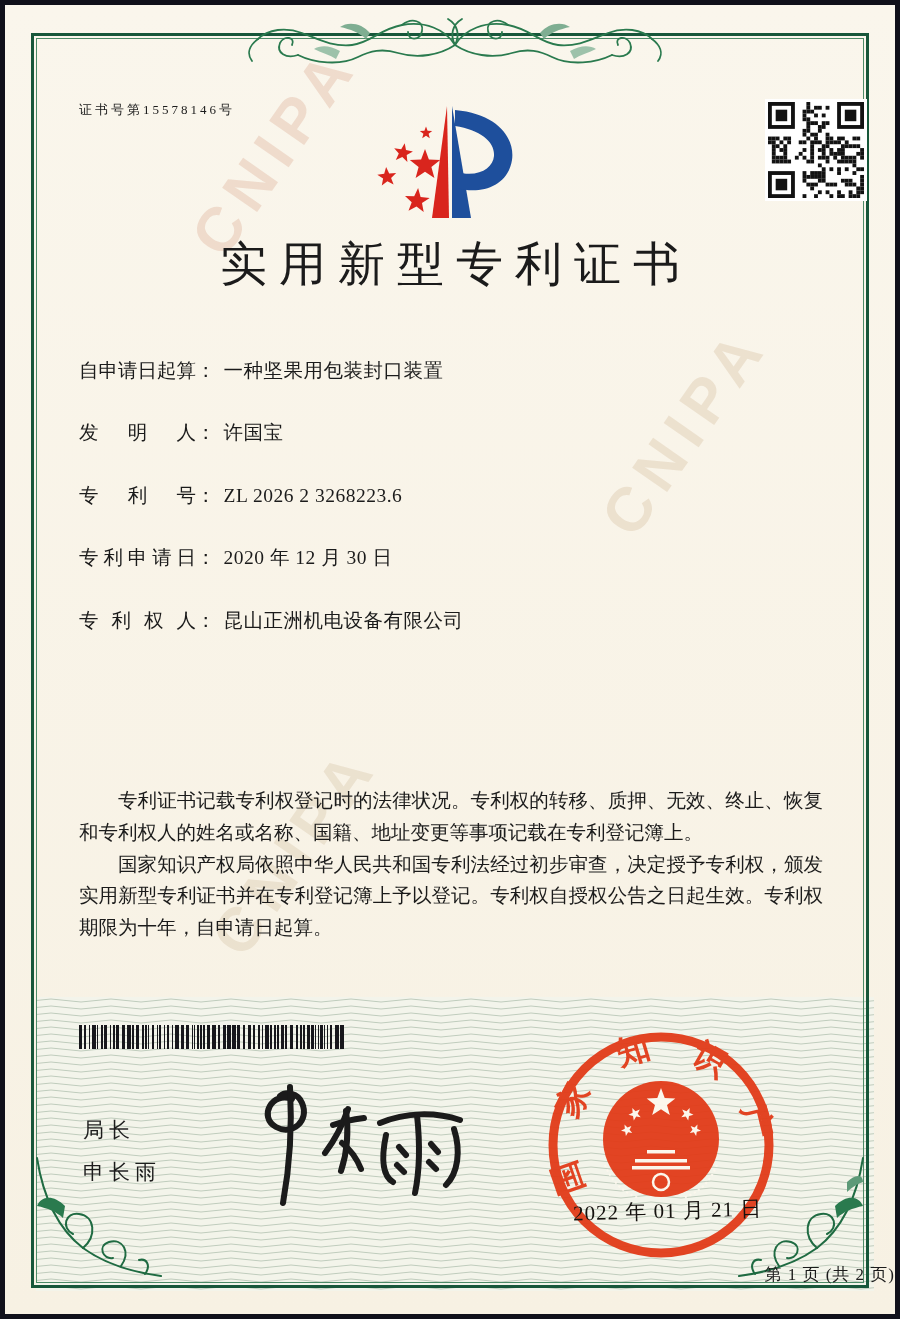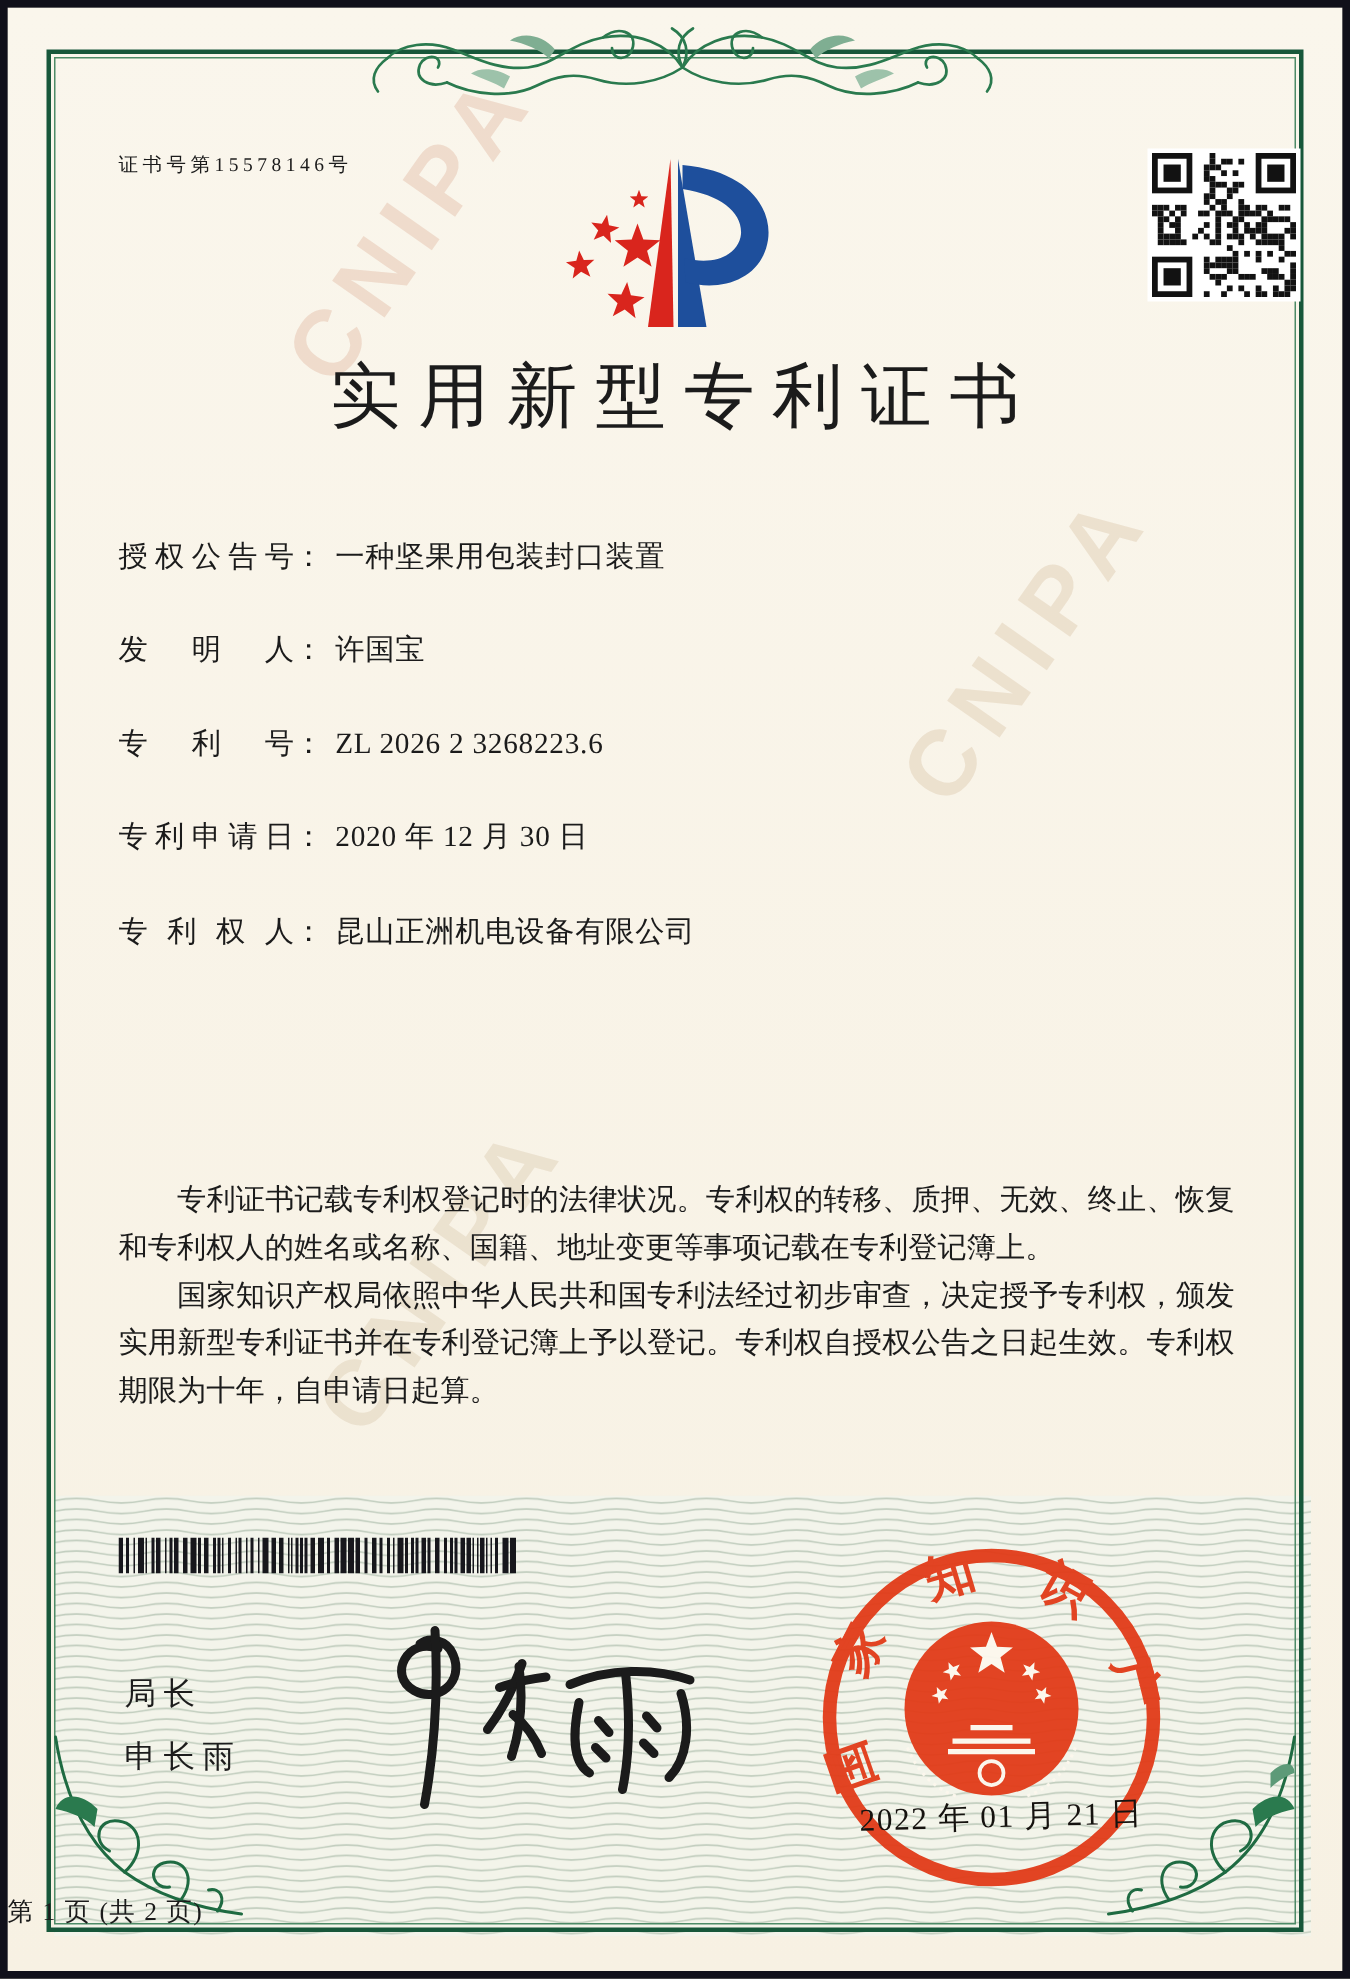--- a/index.html
+++ b/index.html
@@ -29,21 +29,21 @@
   .fvalue{margin-left:8px;letter-spacing:0.5px;margin-top:36px;}
   .grant2{position:absolute;left:388px;top:0;}
   .paras{position:absolute;left:74px;right:72px;top:780px;font-size:19.5px;line-height:31.8px;text-align:justify;}
   .paras p{margin:0;text-indent:2em;}
   .barcode{position:absolute;left:74px;top:1020px;width:268px;height:24px;}
   .signer{position:absolute;left:78px;top:1104px;font-family:"Liberation Sans","DejaVu Sans",sans-serif;
           font-size:21px;letter-spacing:5px;color:#1c1c1c;line-height:42px;}
   .sig{position:absolute;left:225px;top:1078px;width:250px;height:128px;}
   .seal{position:absolute;left:538px;top:1022px;width:236px;height:236px;opacity:.94;}
   .seal-date{position:absolute;left:568px;top:1192px;font-size:21px;letter-spacing:1px;color:#15120f;transform:rotate(-1.5deg);}
-  .footer{position:absolute;left:0;top:1258px;width:100%;text-align:left;font-size:17px;letter-spacing:1px;}
+  .footer{position:absolute;left:0;top:1258px;width:100%;text-align:right;font-size:17px;letter-spacing:1px;}
   .ornament-top{position:absolute;left:235px;top:6px;width:430px;height:58px;z-index:2;}
   .corner{position:absolute;bottom:28px;width:130px;height:130px;z-index:2;}
   .corner-br{right:30px;}
   .corner-bl{left:30px;transform:scaleX(-1);}
 </style>
 </head>
 <body>
 
 <div class="page">
 
@@ -299,21 +299,21 @@
         <rect x="80" y="8" width="12" height="12" fill="#121212"></rect>
         <rect x="0" y="72" width="28" height="28" fill="#121212"></rect>
         <rect x="4" y="76" width="20" height="20" fill="#ffffff"></rect>
         <rect x="8" y="80" width="12" height="12" fill="#121212"></rect>
       </svg>
 
     <div class="title">实用新型专利证书</div>
 
     <div class="fields">
       <div class="field-row">
-        <span class="flabel">授权公告号</span><span>：</span><span class="fvalue">一种坚果用包装封口装置</span>
+        <span class="flabel">自申请日起算</span><span>：</span><span class="fvalue">一种坚果用包装封口装置</span>
       </div>
       <div class="field-row">
         <span class="flabel">发明人</span><span>：</span><span class="fvalue">许国宝</span>
       </div>
       <div class="field-row">
         <span class="flabel">专利号</span><span>：</span><span class="fvalue">ZL 2026 2 3268223.6</span>
       </div>
       <div class="field-row">
         <span class="flabel">专利申请日</span><span>：</span><span class="fvalue">2020 年 12 月 30 日</span>
       </div>

